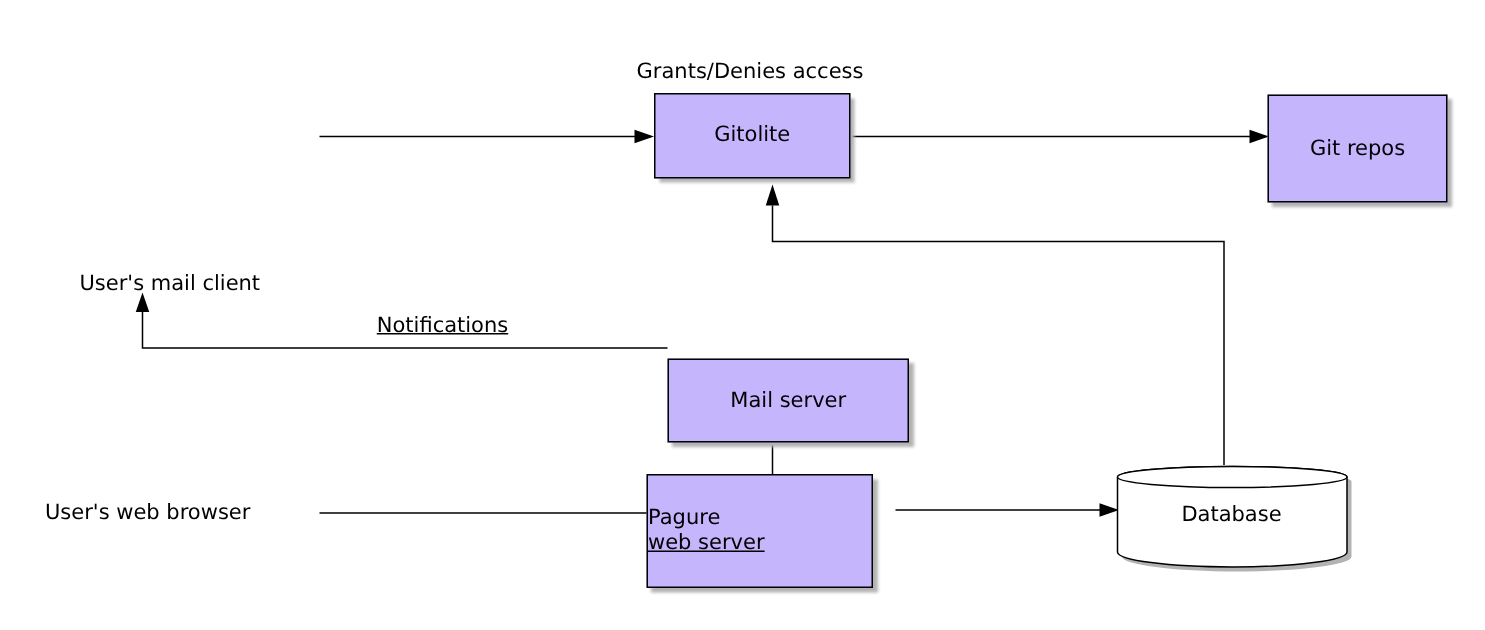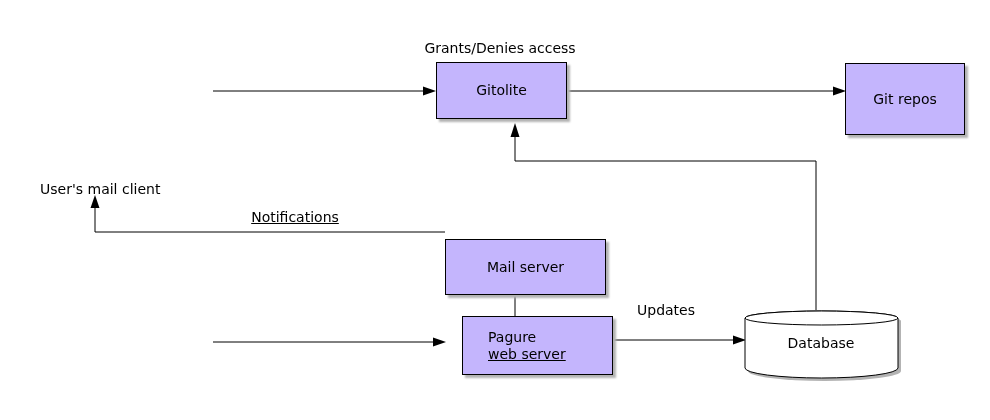--- a/index.html
+++ b/index.html
@@ -17,30 +17,30 @@
     box-sizing:border-box;
     border:1px solid #000;
     background:#c4b5fd;
     box-shadow:3px 3px 2px #b3b3b3;
     display:flex;align-items:center;justify-content:center;
     font-size:14px;font-weight:500;line-height:17px;
   }
   .node-gitolite{left:436px;top:62px;width:131px;height:57px;}
   .node-gitrepos{left:845px;top:63px;width:120px;height:72px;}
   .node-mailserver{left:445px;top:203px;width:161px;height:56px;margin-top:36px;}
-  .node-pagure{left:462px;top:316px;width:151px;height:59px;justify-content:flex-start;padding-left:25px;text-align:left;}
+  .node-pagure{left:431px;top:316px;width:151px;height:76px;justify-content:flex-start;text-align:left;}
   .lbl{
     position:absolute;
     font-size:14px;font-weight:500;line-height:16px;
     white-space:nowrap;
   }
   .lbl-centered{transform:translateX(-50%);text-align:center;}
   .lbl-git-actions{left:38px;top:83px;}
   .lbl-grants{left:500px;top:40px;}
-  .lbl-mail-client{left:40px;top:181px;}
+  .lbl-mail-client{left:53px;top:181px;}
   .lbl-notifications{left:295px;top:209px;text-decoration:underline;}
   .lbl-web-browser{left:30px;top:334px;}
   .lbl-updates{left:666px;top:302px;white-space:normal;width:120px;margin-left:-60px;transform:none;}
   .lbl-database{left:821px;top:335px;text-align:center;}
   svg line, svg polyline, svg path{stroke:#000;stroke-width:1;fill:none;}
   svg .head{fill:#000;stroke:none;}
   svg .cyl-shadow{fill:#b3b3b3;stroke:none;}
   svg .cyl-body{fill:#ffffff;stroke:#000;stroke-width:1;}
 </style>
 </head>
@@ -111,20 +111,20 @@
     </span>
   </div>
 
 
   <div class="lbl lbl-centered lbl-grants">Grants/Denies access</div>
 
   <div class="lbl lbl-mail-client">User's mail client</div>
 
   <div class="lbl lbl-centered lbl-notifications">Notifications</div>
 
+  <div class="lbl lbl-web-browser">User's web browser</div>
 
   <div class="lbl lbl-updates" style="text-align:center;">
-    <span style="display:block;">Updates</span>
   </div>
 
   <div class="lbl lbl-centered lbl-database">Database</div>
 
 </div>
 
 </body></html>

